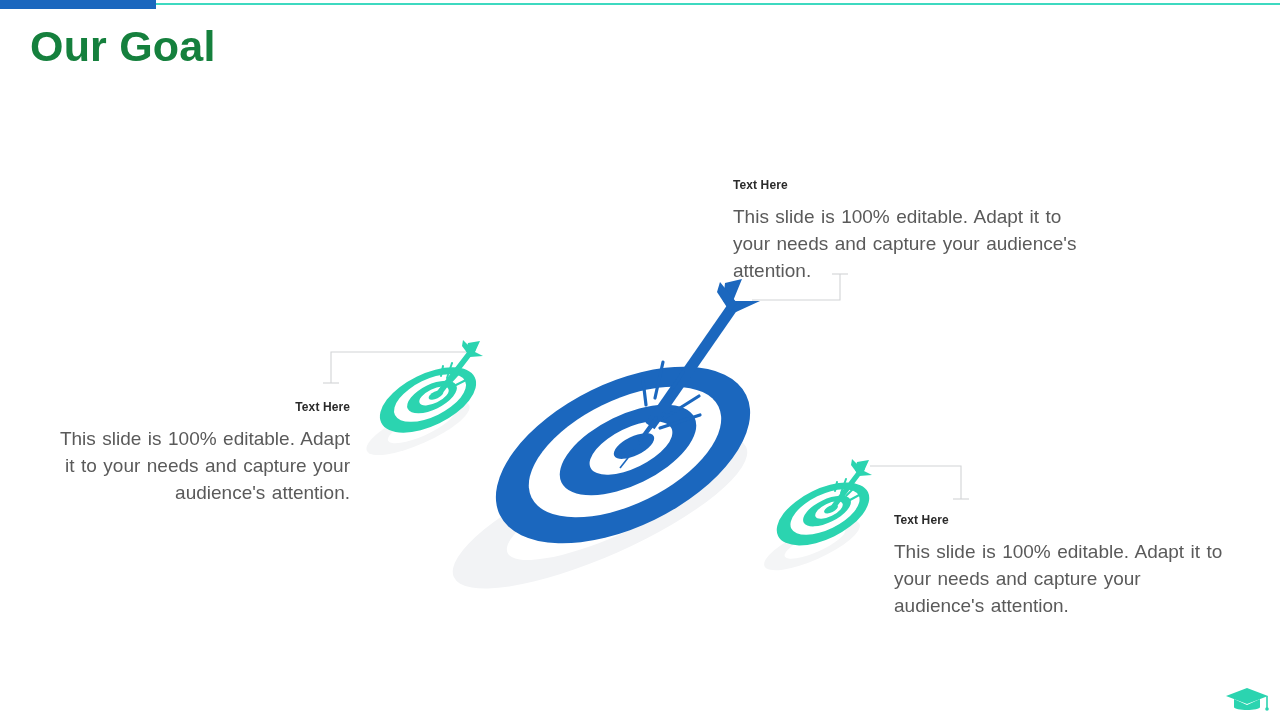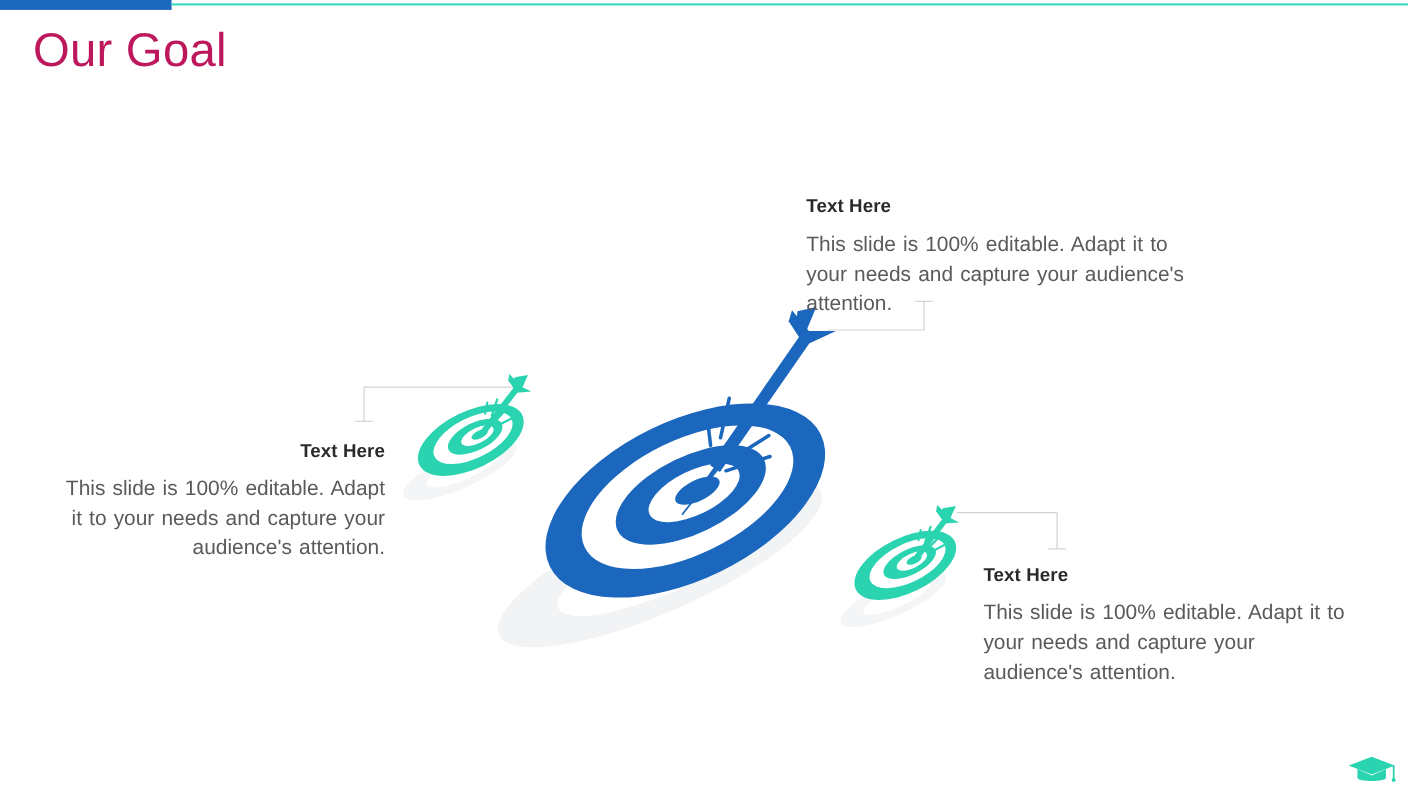--- a/index.html
+++ b/index.html
@@ -41,33 +41,33 @@
     height: 2px;
     background: #3ED9C0;
   }
 
   
   .page-title {
     position: absolute;
     left: 30px;
     top: 22px;
     font-size: 43px;
-    font-weight: 400;
+    font-weight: 700;
     letter-spacing: 0.2px;
-    color: #be185d;
+    color: #15803d;
     font-family: "Liberation Sans", sans-serif;
     white-space: nowrap;
   }
 
   
   .callout {
     position: absolute;
   }
   .callout-heading {
-    font-size: 17px;
+    font-size: 12px;
     font-weight: bold;
     color: #2A2A2A;
     margin: 0 0 12px 0;
     letter-spacing: 0.1px;
   }
   .callout-body {
     font-size: 19px;
     line-height: 1.42;
     color: #5A5A5A;
     margin: 0;

